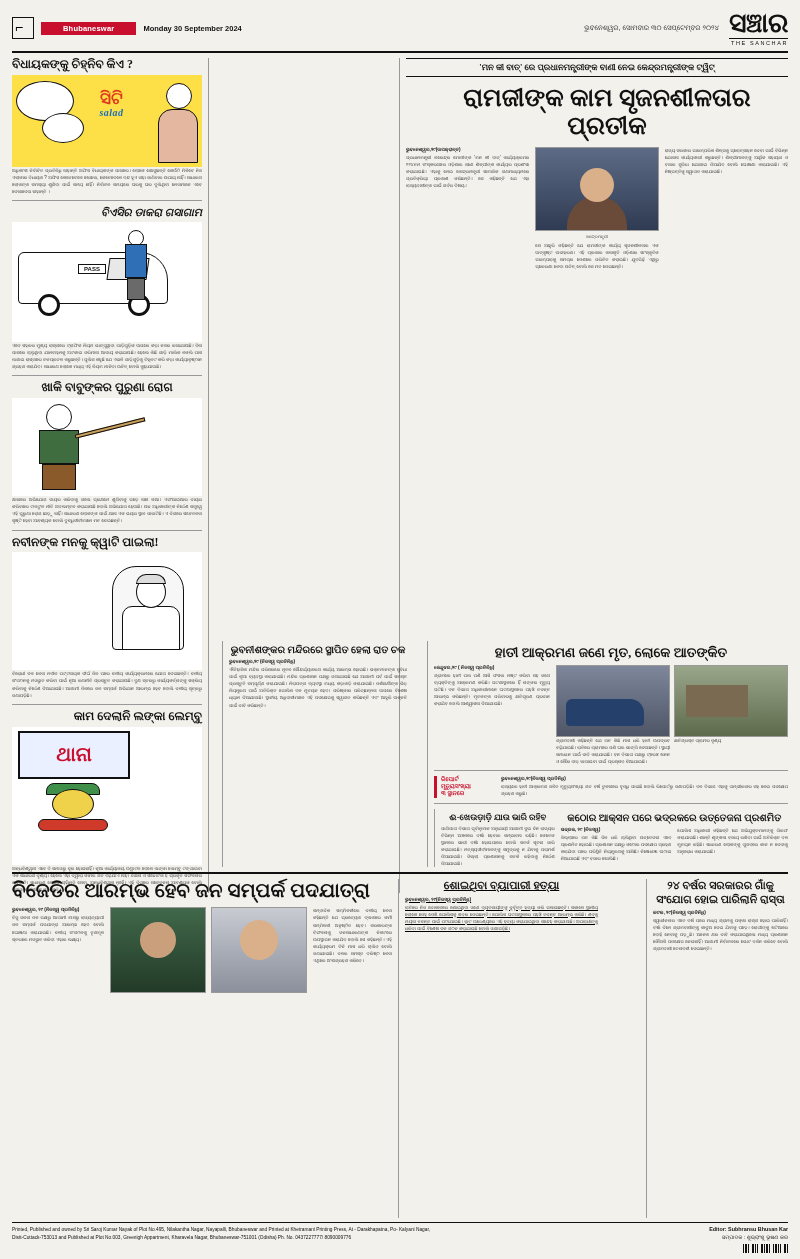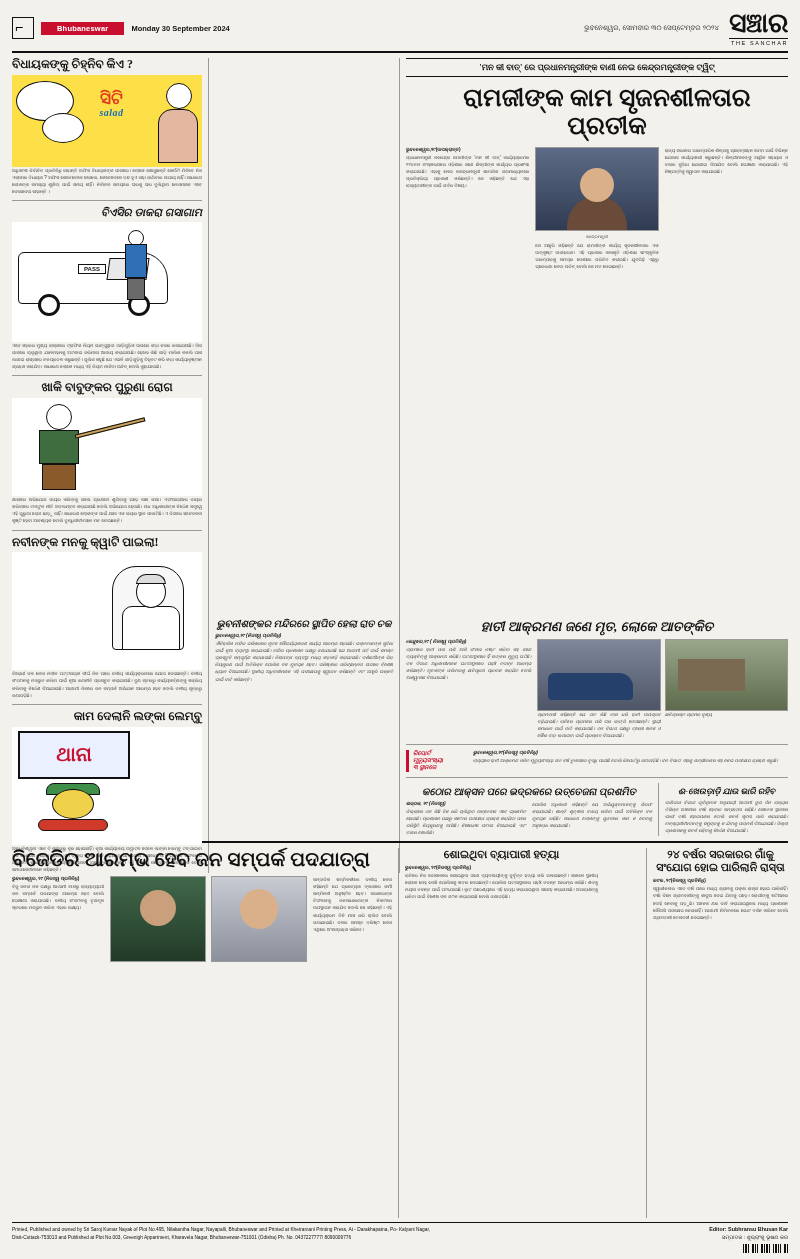--- a/index.html
+++ b/index.html
@@ -29,21 +29,21 @@
   }
   .mast-left { display: flex; align-items: center; gap: 7px; }
   .mast-logo-box {
     width: 22px; height: 22px; border: 1.6px solid #111;
     display: flex; align-items: flex-start; justify-content: flex-start;
     padding: 2px;
   }
   .mast-logo-box .glyph { font-size: 14px; line-height: 14px; font-weight: bold; }
   .edition-badge {
     background: #c8102e; color: #fff; font-size: 7.5px; font-weight: bold;
-    padding: 2px 16px; letter-spacing: .2px;
+    padding: 2px 22px; letter-spacing: .2px;
   }
   .mast-date { font-size: 7.5px; font-weight: bold; color: #111; }
   .mast-center { flex: 1; text-align: right; padding-right: 10px; }
   .mast-odia-date { font-size: 7px; color: #222; }
   .mast-title-wrap { text-align: right; }
   .mast-title {
     font-family: "Liberation Serif", serif;
     font-size: 27px; font-weight: bold; color: #111; line-height: 1;
     letter-spacing: -0.5px;
   }
@@ -114,21 +114,21 @@
 
   .nabin-art { height: 118px; background: #fff; position: relative; }
   .chair {
     position: absolute; right: 18px; top: 14px; width: 72px; height: 84px;
     border: 1.6px solid #111; border-radius: 24px 24px 4px 4px; background: #f7f7f7;
   }
   .nhead { position: absolute; right: 36px; top: 24px; width: 30px; height: 32px; border: 1.6px solid #111; border-radius: 50%; background: #fff; }
   .nhair { position: absolute; right: 36px; top: 22px; width: 30px; height: 10px; border-radius: 14px 14px 0 0; background: #ddd; border: 1.4px solid #111; }
   .nbody { position: absolute; right: 22px; top: 54px; width: 58px; height: 44px; background: #fff; border: 1.6px solid #111; border-radius: 10px 10px 0 0; }
 
-  .thana-art { height: 118px; background: #fff; position: relative; }
+  .thana-art { height: 138px; background: #fff; position: relative; }
   .thana-board {
     position: absolute; left: 6px; top: 4px; width: 112px; height: 48px;
     background: #eaf0ff; border: 2px solid #111; display: flex; align-items: center; justify-content: center;
   }
   .thana-board span { font-family: "Liberation Serif", serif; font-size: 20px; color: #c8102e; font-weight: bold; }
   .lemon { position: absolute; left: 40px; top: 62px; width: 42px; height: 30px; background: #f0d24a; border: 1.5px solid #111; border-radius: 50%; }
   .chili { position: absolute; left: 26px; top: 92px; width: 70px; height: 12px; background: #cf3a2a; border: 1.4px solid #111; border-radius: 8px; }
   .leaf { position: absolute; left: 34px; top: 56px; width: 54px; height: 12px; background: #3f8f4a; border: 1.4px solid #111; border-radius: 8px 8px 0 0; }
 
   
@@ -180,21 +180,21 @@
   .vill-photo::after { content:""; position:absolute; left:10%; top: 28%; width: 55%; height: 45%; background: #7a6a52; }
 
   .redbox {
     border-left: 3px solid #c8102e; padding-left: 4px; margin-top: 4px;
   }
   .red-label { color: #c8102e; font-weight: bold; font-size: 6px; line-height: 1.2; }
 
   
   .bottom { margin-top: 5px; border-top: 2px solid #111; padding-top: 5px; display: flex; gap: 6px; flex: 1; }
   .bcol-left { width: 380px; }
-  .bcol-mid { width: 200px; }
+  .bcol-mid { width: 200px; text-decoration: underline; }
   .bcol-right { flex: 1; }
   .bottom-head {
     font-family: "Liberation Serif", serif; font-size: 20px; font-weight: bold;
     color: #111; line-height: 1.15; margin-bottom: 5px;
   }
   .bottom-head-sm {
     font-family: "Liberation Serif", serif; font-size: 11px; font-weight: bold;
     color: #111; line-height: 1.2; text-align: center; margin-bottom: 4px;
   }
   .bphoto-row { display: flex; gap: 5px; margin-bottom: 3px; }
@@ -335,21 +335,21 @@
   <div style="display:flex;gap:6px;margin-top:-258px;">
     <div style="width:196px;"></div>
 
     <div style="width:185px;padding-left:6px;">
       <div style="height:0px;"></div>
     </div>
 
     <div style="flex:1;padding-left:6px;"></div>
   </div>
 
-  <div style="display:flex;gap:6px;font-style:italic;">
+  <div style="display:flex;gap:20px;margin-top:6px;">
     <div style="width:190px;"></div>
 
     <div style="width:185px;padding-left:6px;border-left:1px solid #999;">
       <div class="sub-head-sm">ଭୁବନୀଶଙ୍କର ମନ୍ଦିରରେ ସ୍ଥାପିତ ହେଲା ରାତ ଚକ</div>
       <div class="dateline">ଭୁବନେଶ୍ୱର,୨୯ (ନିଜସ୍ୱ ପ୍ରତିନିଧି)</div>
       <div class="tx">ଐତିହାସିକ ମନ୍ଦିର ପରିସରରେ ନୂତନ ସୌନ୍ଦର୍ଯ୍ୟକରଣ କାର୍ଯ୍ୟ ଆରମ୍ଭ ହୋଇଛି। ଭକ୍ତମାନଙ୍କ ସୁବିଧା ପାଇଁ ନୂଆ ବ୍ୟବସ୍ଥା କରାଯାଇଛି। ମନ୍ଦିର ପ୍ରଶାସନ ପକ୍ଷରୁ ଜଣାଯାଇଛି ଯେ ଆଗାମୀ ପର୍ବ ପାଇଁ ସମସ୍ତ ପ୍ରସ୍ତୁତି ସମ୍ପୂର୍ଣ୍ଣ କରାଯାଇଛି। ନିରାପତ୍ତା ବ୍ୟବସ୍ଥା ମଧ୍ୟ କଡ଼ାକଡ଼ି କରାଯାଇଛି। ଦର୍ଶନାର୍ଥୀଙ୍କ ଭିଡ଼ ନିୟନ୍ତ୍ରଣ ପାଇଁ ଅତିରିକ୍ତ ପୋଲିସ ବଳ ମୁତୟନ ହେବ। ପରିଷ୍କାର ପରିଚ୍ଛନ୍ନତା ଉପରେ ବିଶେଷ ଧ୍ୟାନ ଦିଆଯାଉଛି। ସ୍ଥାନୀୟ ଅଧିବାସୀମାନେ ଏହି ପଦକ୍ଷେପକୁ ସ୍ୱାଗତ କରିଛନ୍ତି ଏବଂ ଆହୁରି ଉନ୍ନତି ପାଇଁ ଦାବି କରିଛନ୍ତି।</div>
     </div>
 
     <div style="flex:1;padding-left:6px;border-left:1px solid #999;">
       <div class="sub-head">ହାତୀ ଆକ୍ରମଣ ଜଣେ ମୃତ, ଲୋକେ ଆତଙ୍କିତ</div>
@@ -380,36 +380,36 @@
           </div>
           <div style="flex:1;">
             <div class="dateline">ଭୁବନେଶ୍ୱର,୨୯(ନିଜସ୍ୱ ପ୍ରତିନିଧି)</div>
             <div class="tx">ରାଜ୍ୟରେ ହାତୀ ଆକ୍ରମଣ ଜନିତ ମୃତ୍ୟୁସଂଖ୍ୟା ଗତ ବର୍ଷ ତୁଳନାରେ ବୃଦ୍ଧି ପାଇଛି ବୋଲି ରିପୋର୍ଟରୁ ଜଣାପଡ଼ିଛି। ବନ ବିଭାଗ ଏହାକୁ ଗମ୍ଭୀରତାର ସହ ନେଇ ପଦକ୍ଷେପ ଗ୍ରହଣ କରୁଛି।</div>
           </div>
         </div>
       </div>
 
       <div class="sep"></div>
       <div style="display:flex;gap:6px;">
+        <div style="flex:1;border-left:1px solid #999;padding-left:6px;">
+          <div class="mini-head">ଈ-ଖେଉଡ଼ାଡ଼ି ଯାଉ ଭାରି ରହିବ</div>
+          <div class="tx">ପାଣିପାଗ ବିଭାଗ ପୂର୍ବାନୁମାନ ଅନୁଯାୟୀ ଆଗାମୀ ଦୁଇ ଦିନ ରାଜ୍ୟର ବିଭିନ୍ନ ଅଞ୍ଚଳରେ ବର୍ଷା ହେବାର ସମ୍ଭାବନା ରହିଛି। କେତେକ ସ୍ଥାନରେ ଭାରୀ ବର୍ଷା ହୋଇପାରେ ବୋଲି ସତର୍କ ସୂଚନା ଜାରି କରାଯାଇଛି। ମତ୍ସ୍ୟଜୀବୀମାନଙ୍କୁ ସମୁଦ୍ରକୁ ନ ଯିବାକୁ ପରାମର୍ଶ ଦିଆଯାଇଛି। ଜିଲ୍ଲା ପ୍ରଶାସନକୁ ସତର୍କ ରହିବାକୁ ନିର୍ଦ୍ଦେଶ ଦିଆଯାଇଛି।</div>
+        </div>
         <div style="flex:2;">
           <div class="sub-head-sm">କଠୋର ଆକ୍ସନ ପରେ ଭଦ୍ରକରେ ଉତ୍ତେଜନା ପ୍ରଶମିତ</div>
           <div style="display:flex;gap:6px;">
             <div style="flex:1;">
               <div class="dateline">ଭଦ୍ରକ, ୨୯ (ନିଜସ୍ୱ)</div>
               <div class="tx">ଜିଲ୍ଲାରେ ଗତ କିଛି ଦିନ ଧରି ଚାଲିଥିବା ଉତ୍ତେଜନା ଏବେ ପ୍ରଶମିତ ହୋଇଛି। ପ୍ରଶାସନ ପକ୍ଷରୁ କଠୋର ପଦକ୍ଷେପ ଗ୍ରହଣ କରାଯିବା ପରେ ପରିସ୍ଥିତି ନିୟନ୍ତ୍ରଣକୁ ଆସିଛି। ନିଷେଧାଜ୍ଞା ଉଠାଇ ନିଆଯାଇଛି ଏବଂ ବଜାର ଖୋଲିଛି।</div>
             </div>
             <div style="flex:1;">
               <div class="tx">ପୋଲିସ ଅଧିକାରୀ କହିଛନ୍ତି ଯେ ଅଭିଯୁକ୍ତମାନଙ୍କୁ ଗିରଫ କରାଯାଇଛି। ଶାନ୍ତି ଶୃଙ୍ଖଳା ବଜାୟ ରଖିବା ପାଇଁ ଅତିରିକ୍ତ ବଳ ମୁତୟନ ରହିଛି। ସାଧାରଣ ଲୋକଙ୍କୁ ଗୁଜବରେ କାନ ନ ଦେବାକୁ ଅନୁରୋଧ କରାଯାଇଛି।</div>
             </div>
           </div>
         </div>
-        <div style="flex:1;border-left:1px solid #999;padding-left:6px;">
-          <div class="mini-head">ଈ-ଖେଉଡ଼ାଡ଼ି ଯାଉ ଭାରି ରହିବ</div>
-          <div class="tx">ପାଣିପାଗ ବିଭାଗ ପୂର୍ବାନୁମାନ ଅନୁଯାୟୀ ଆଗାମୀ ଦୁଇ ଦିନ ରାଜ୍ୟର ବିଭିନ୍ନ ଅଞ୍ଚଳରେ ବର୍ଷା ହେବାର ସମ୍ଭାବନା ରହିଛି। କେତେକ ସ୍ଥାନରେ ଭାରୀ ବର୍ଷା ହୋଇପାରେ ବୋଲି ସତର୍କ ସୂଚନା ଜାରି କରାଯାଇଛି। ମତ୍ସ୍ୟଜୀବୀମାନଙ୍କୁ ସମୁଦ୍ରକୁ ନ ଯିବାକୁ ପରାମର୍ଶ ଦିଆଯାଇଛି। ଜିଲ୍ଲା ପ୍ରଶାସନକୁ ସତର୍କ ରହିବାକୁ ନିର୍ଦ୍ଦେଶ ଦିଆଯାଇଛି।</div>
-        </div>
       </div>
     </div>
   </div>
 
   <div class="bottom">
     <div class="bcol-left">
       <div class="bottom-head">ବିଜେଡିର ଆରମ୍ଭ ହେବ ଜନ ସମ୍ପର୍କ ପଦଯାତ୍ରା</div>
       <div style="display:flex;gap:6px;">
         <div style="width:92px;">
           <div class="dateline">ଭୁବନେଶ୍ୱର, ୨୯ (ନିଜସ୍ୱ ପ୍ରତିନିଧି)</div>

